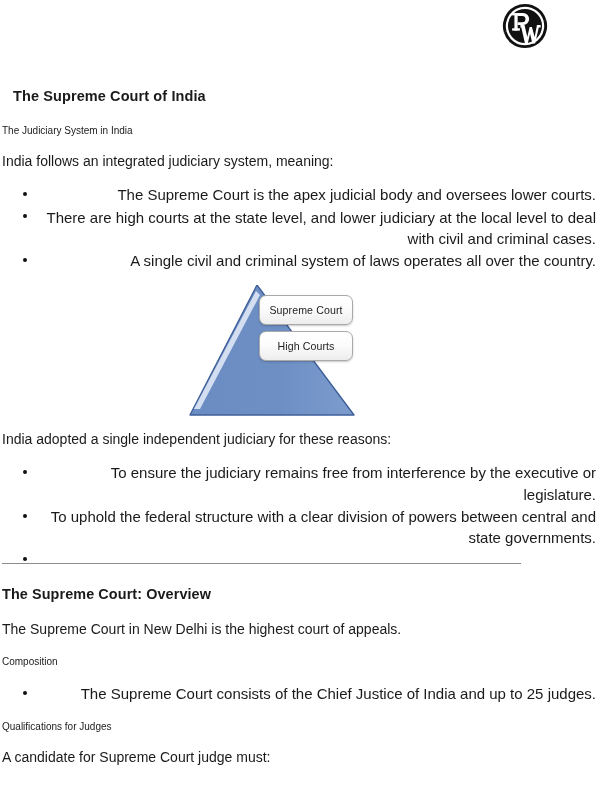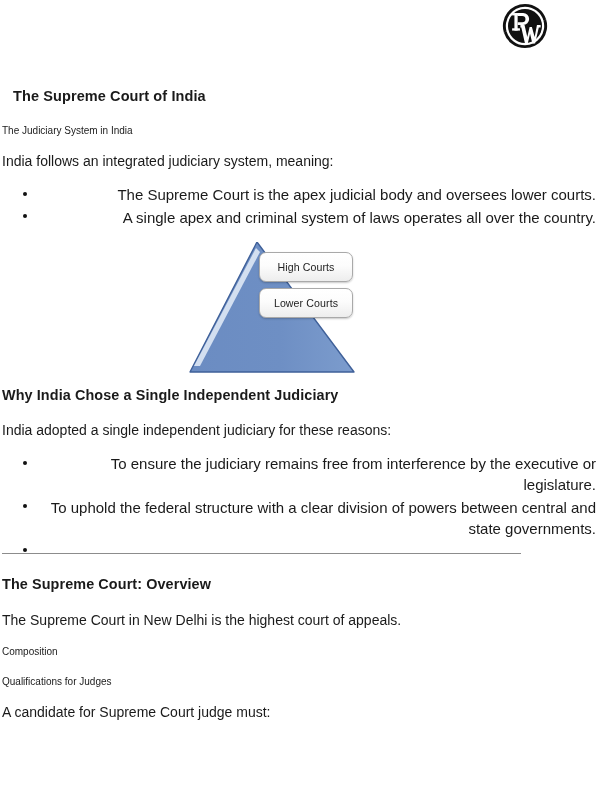--- a/index.html
+++ b/index.html
@@ -177,50 +177,53 @@
 
     <h3 class="sec-head">The Judiciary System in India</h3>
     <p class="body-line">India follows an integrated judiciary system, meaning:</p>
     <ul class="bullets">
       <li>
         <span class="dot"></span>
         <span>The Supreme Court is the apex judicial body and oversees lower courts.</span>
       </li>
       <li>
         <span class="dot"></span>
-        <span>A single apex and criminal system of laws operates all over the country.</span>
+        <span>There are high courts at the state level, and lower judiciary at the local level to deal with civil and criminal cases.</span>
+      </li>
+      <li>
+        <span class="dot"></span>
+        <span>A single civil and criminal system of laws operates all over the country.</span>
       </li>
     </ul>
 
     <div class="diagram">
       <div class="tri-wrap">
         <svg width="170" height="135" viewBox="0 0 170 135" xmlns="http://www.w3.org/2000/svg">
           <defs>
             <linearGradient id="triGrad" x1="0" y1="0" x2="1" y2="0">
               <stop offset="0%" stop-color="#6b8cc2"></stop>
               <stop offset="55%" stop-color="#6e8fc4"></stop>
               <stop offset="100%" stop-color="#7c9ccd"></stop>
             </linearGradient>
           </defs>
           <polygon points="69,0 2,130 166,130" fill="url(#triGrad)" stroke="#3f6099" stroke-width="1.4" stroke-linejoin="round"></polygon>
 
           <polygon points="68,6 72,10 12,124 6,124" fill="#dce6f4" opacity="0.92"></polygon>
         </svg>
       </div>
       <div class="boxes">
         <div class="court-box">
-          <span>High Courts</span>
+          <span>Supreme Court</span>
         </div>
         <div class="court-box">
-          <span>Lower Courts</span>
+          <span>High Courts</span>
         </div>
       </div>
     </div>
 
-    <h2 class="big-head">Why India Chose a Single Independent Judiciary</h2>
     <p class="body-line">India adopted a single independent judiciary for these reasons:</p>
     <ul class="bullets">
       <li>
         <span class="dot"></span>
         <span>To ensure the judiciary remains free from interference by the executive or legislature.</span>
       </li>
       <li>
         <span class="dot"></span>
         <span>To uphold the federal structure with a clear division of powers between central and state governments.</span>
       </li>
@@ -230,19 +233,25 @@
     </ul>
 
     <hr class="rule">
 
     <div style="height:22px"></div>
     <h2 class="big-head">The Supreme Court: Overview</h2>
     <p class="body-line">The Supreme Court in New Delhi is the highest court of appeals.</p>
 
     <div style="height:4px"></div>
     <h3 class="sec-head">Composition</h3>
+    <ul class="bullets">
+      <li>
+        <span class="dot"></span>
+        <span>The Supreme Court consists of the Chief Justice of India and up to 25 judges.</span>
+      </li>
+    </ul>
 
     <div style="height:3px"></div>
     <h3 class="sec-head">Qualifications for Judges</h3>
     <p class="body-line">A candidate for Supreme Court judge must:</p>
 
   </div>
 </div>
 
 </body></html>

